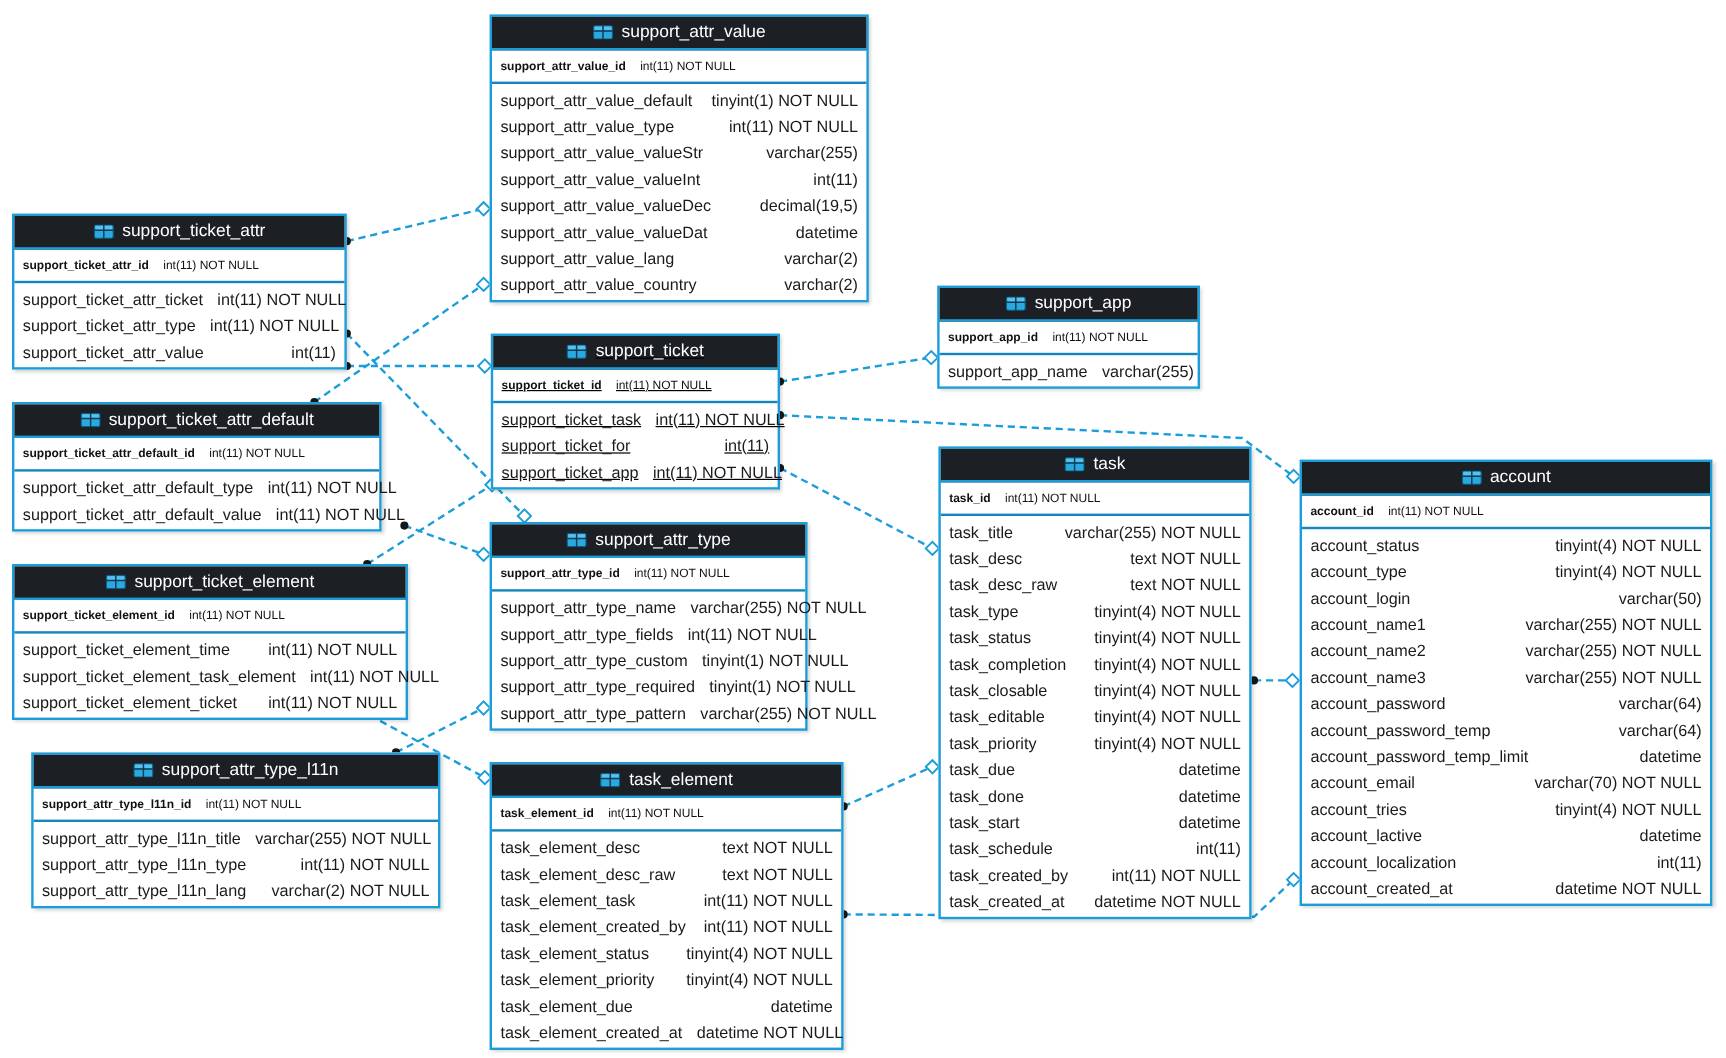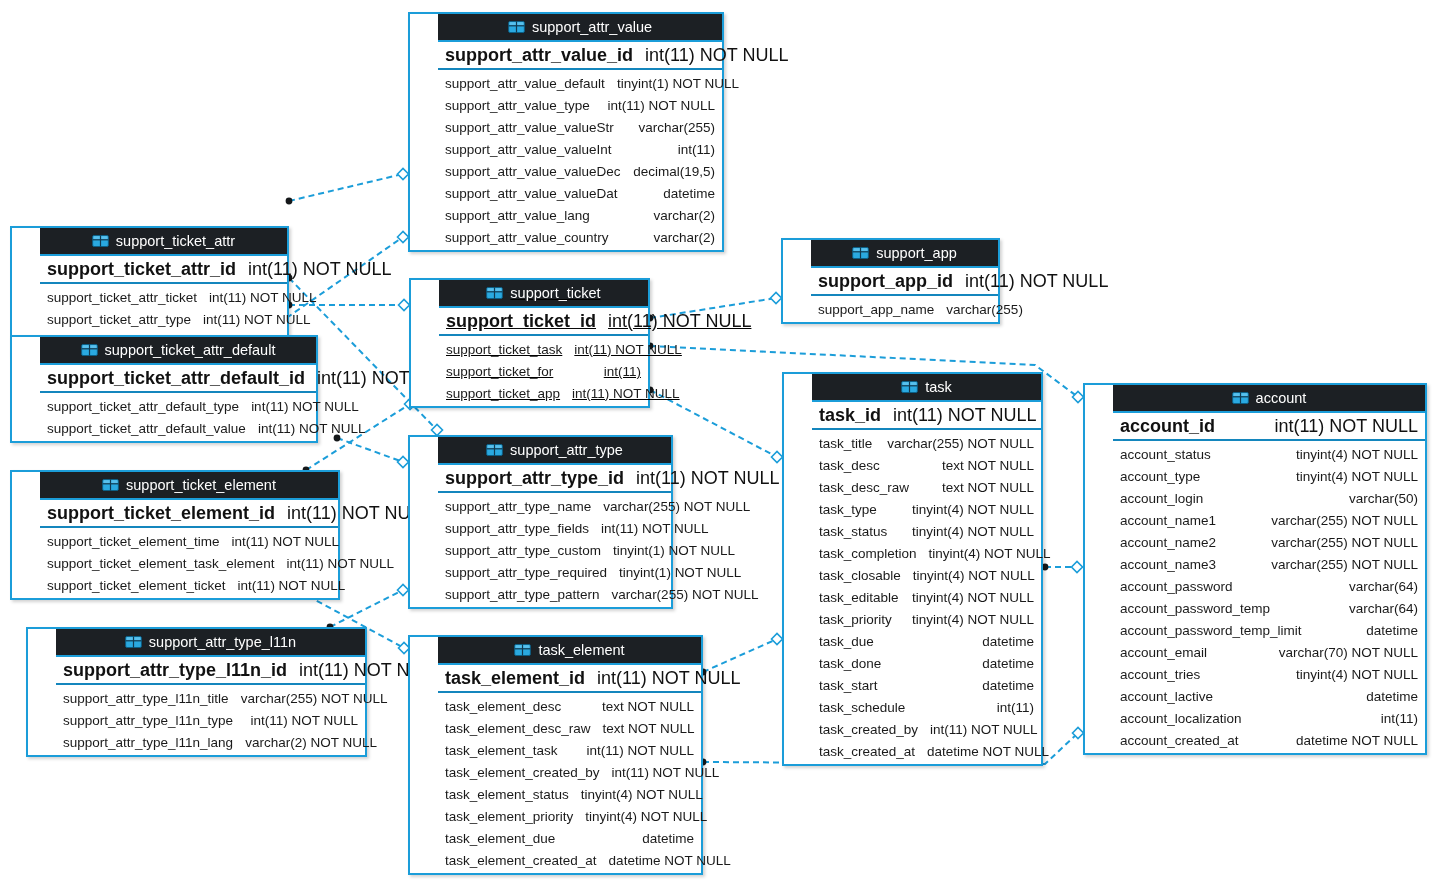--- a/index.html
+++ b/index.html
@@ -3,31 +3,31 @@
 <meta charset="utf-8">
 <style>
   html,body{margin:0;padding:0;background:#fff;}
   .canvas{
     position:relative;width:1438px;height:882px;background:#ffffff;
     font-family:"Liberation Sans",sans-serif;overflow:hidden;
   }
   #connector-layer{position:absolute;left:0;top:0;width:1438px;height:882px;}
   .erd-table{
     position:absolute;background:#ffffff;border:2px solid #1b9dd9;
-    box-shadow:2px 2px 3px rgba(0,0,0,.18);box-sizing:border-box;padding-left:28px;
+    box-shadow:2px 2px 3px rgba(0,0,0,.18);box-sizing:border-box;
   }
   .erd-header{
     background:#1c2024;color:#ffffff;height:26px;display:flex;align-items:center;
     justify-content:center;gap:7px;font-size:14.5px;border-bottom:2px solid #1b9dd9;
     cursor:move;white-space:nowrap;
   }
   .tbl-icon{flex:0 0 auto;display:block;}
   .erd-pk{
-    display:flex;justify-content:space-between;align-items:center;height:26px;
-    padding:0 7px;border-bottom:2px solid #1486bd;font-size:18px;color:#111;
+    display:flex;justify-content:flex-start;align-items:center;height:26px;
+    padding:0 7px;border-bottom:2px solid #1486bd;font-size:10px;color:#111;
   }
   .erd-pk .col-name{font-weight:bold;}
   .erd-rows{padding:2px 0;}
   .erd-row{
     display:flex;justify-content:space-between;align-items:center;height:22px;
     padding:0 7px;font-size:13.5px;color:#1a1a1a;
   }
   .col-name{white-space:nowrap;}
   .col-type{white-space:nowrap;margin-left:12px;}
 </style>
@@ -151,21 +151,21 @@
           <div class="erd-row">
             <span class="col-name">support_attr_value_lang</span>
             <span class="col-type">varchar(2)</span>
           </div>
           <div class="erd-row">
             <span class="col-name">support_attr_value_country</span>
             <span class="col-type">varchar(2)</span>
           </div>
         </div>
   </div>
-      <div class="erd-table" style="left: 10px; top: 178px; width: 279px; margin-top: 48px;">
+      <div class="erd-table" style="left: 10px; top: 178px; width: 279px;">
     <div class="erd-header">
       <svg class="tbl-icon" width="17" height="12" viewBox="0 0 18 13">
         <rect x="0.5" y="0.5" width="17" height="12" rx="1.5" fill="#2aa9e0" stroke="#0b5e86"></rect>
         <line x1="0.5" y1="5.2" x2="17.5" y2="5.2" stroke="#123a50" stroke-width="1.3"></line>
         <line x1="9" y1="0.5" x2="9" y2="12.5" stroke="#123a50" stroke-width="1.3"></line>
         <rect x="1.4" y="1.3" width="6.8" height="3" fill="#7fd4f5" opacity="0.55"></rect>
         <rect x="9.9" y="1.3" width="6.8" height="3" fill="#7fd4f5" opacity="0.55"></rect>
       </svg>
       <span class="tbl-title">support_ticket_attr</span>
     </div>

